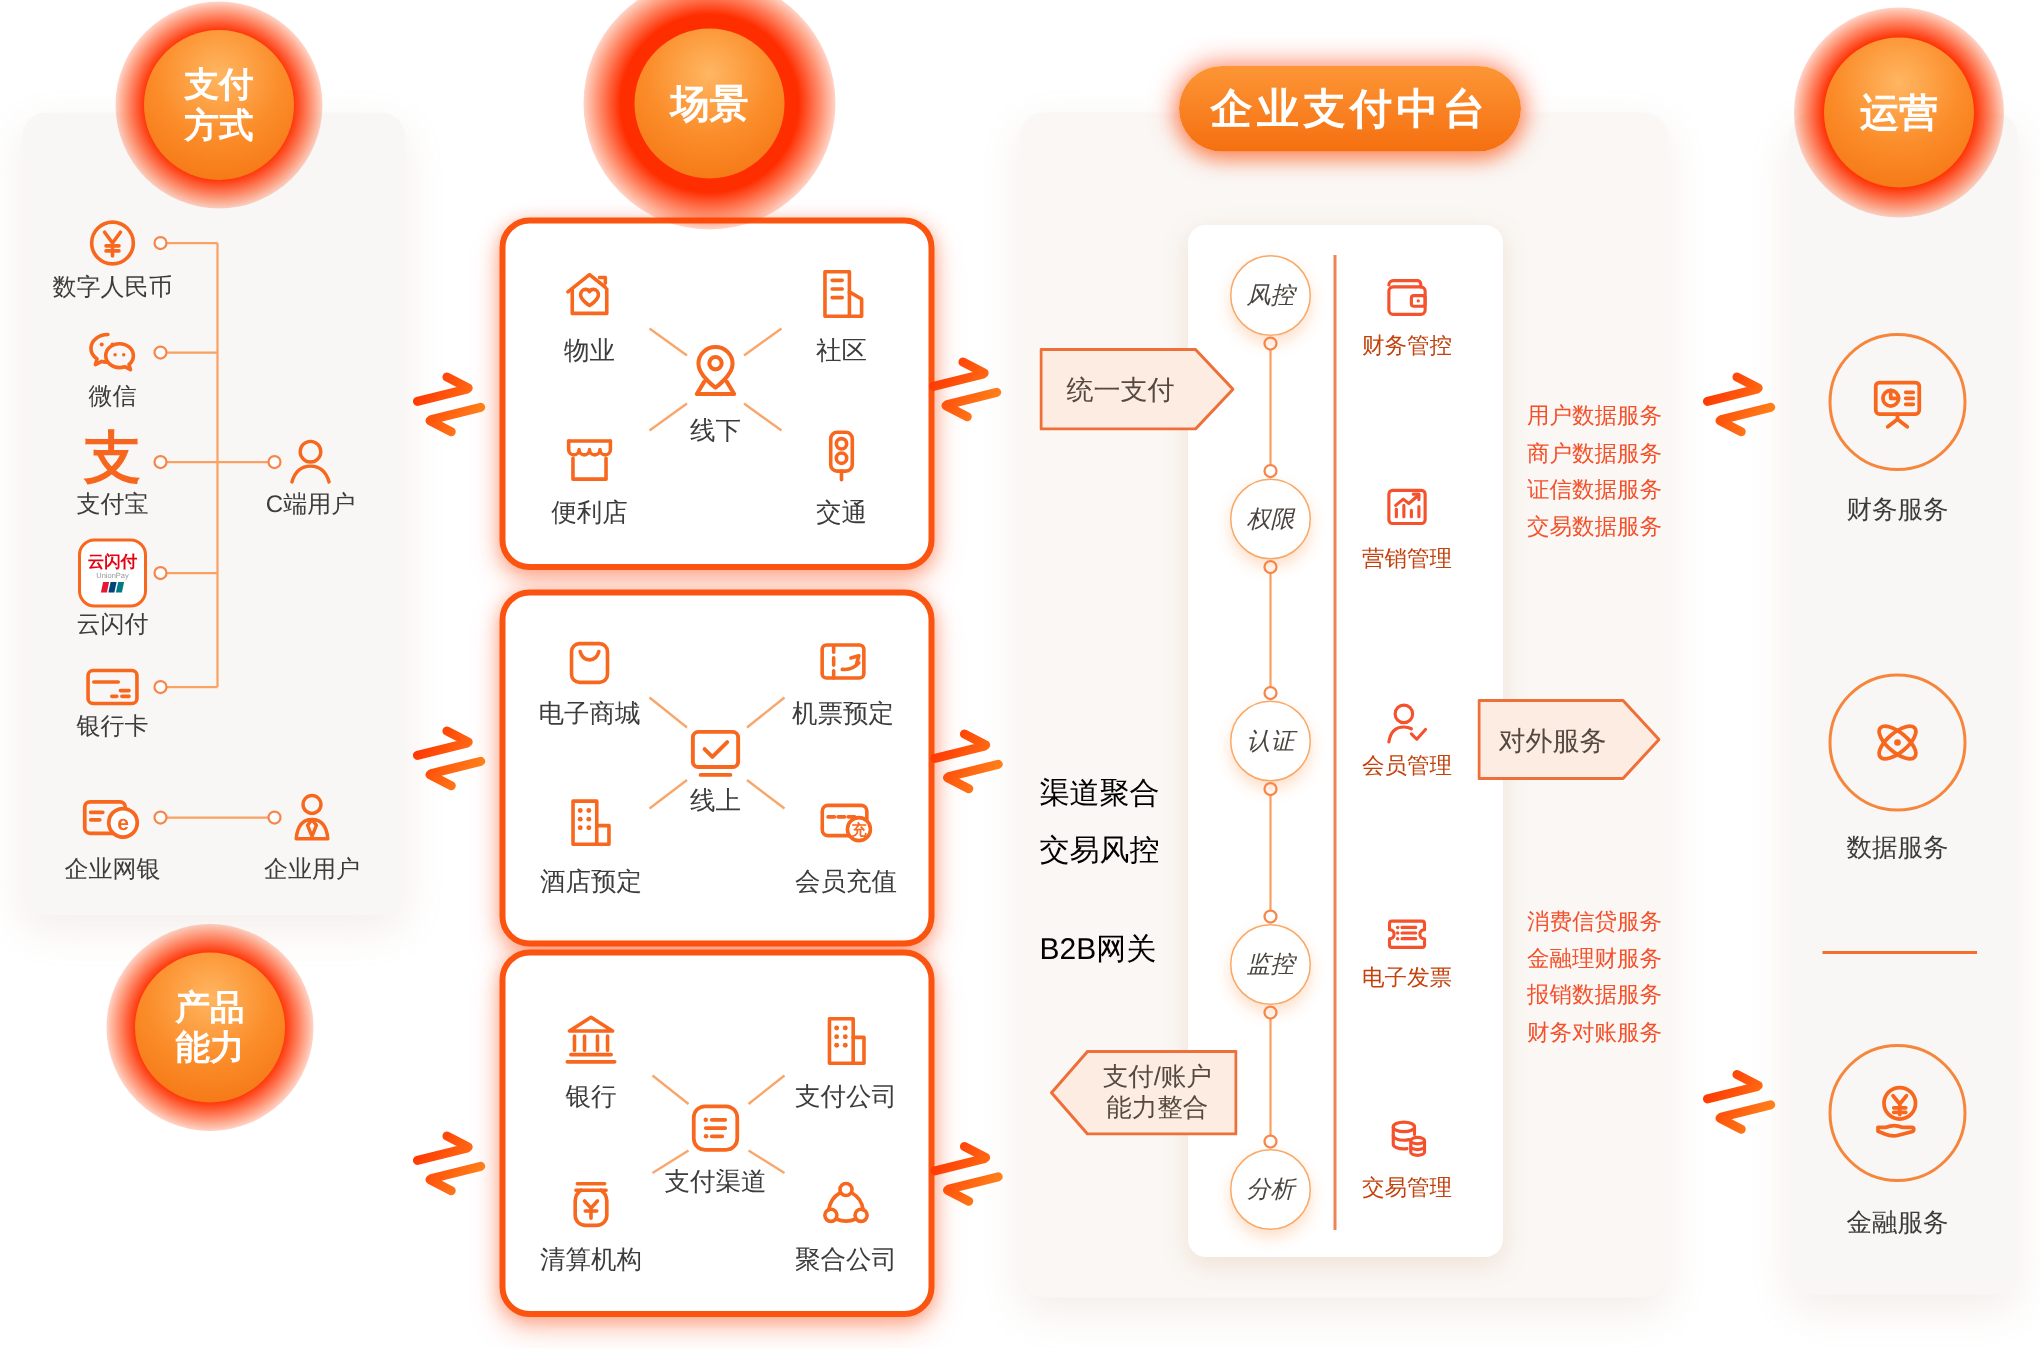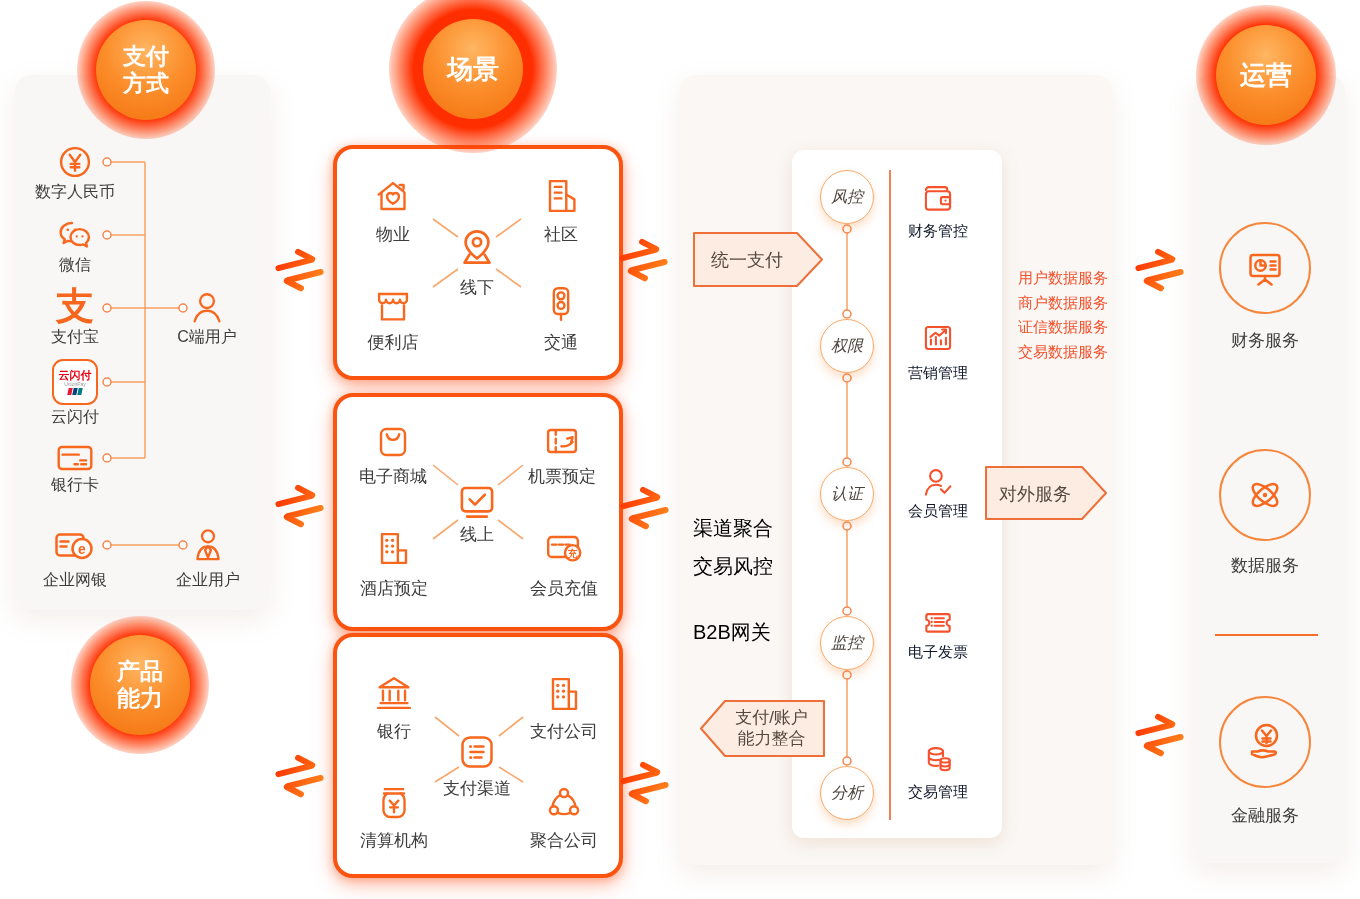--- a/index.html
+++ b/index.html
@@ -5,21 +5,21 @@
   html,body{margin:0;padding:0;background:#fff;}
   #canvas{position:relative;width:1360px;height:899px;background:#ffffff;overflow:hidden;
           font-family:"Liberation Sans","DejaVu Sans",sans-serif;}
   .panel{position:absolute;background:#f9f7f5;border-radius:16px;
          box-shadow:0 10px 26px rgba(186,150,125,.16);}
   .sbox{position:absolute;left:333px;width:282px;background:#fff;border:4px solid #fb5410;
         border-radius:20px;box-shadow:0 3px 12px rgba(251,70,10,.42),0 10px 22px rgba(251,70,10,.18);}
   .c{position:absolute;transform:translate(-50%,-50%);}
   .lb{position:absolute;transform:translate(-50%,-50%);white-space:nowrap;color:#3c3c3c;font-size:16px;}
   .lb.s{font-size:17px;}
-  .lb.m{font-size:15px;color:#0f172a;text-align:right;}
+  .lb.m{font-size:15px;color:#c2410c;text-align:right;}
   .badge{position:absolute;transform:translate(-50%,-50%);width:100px;height:100px;border-radius:50%;
          display:flex;align-items:center;justify-content:center;text-align:center;color:#fff;
          font-weight:700;font-size:23px;line-height:1.18;z-index:6;
          background:radial-gradient(circle at 50% 30%,#ffb662 0%,#fb8d2a 48%,#f3700e 100%);}
   .glow{position:absolute;transform:translate(-50%,-50%);border-radius:50%;z-index:5;
         background:radial-gradient(circle,#ff2e00 50%,rgba(255,60,0,.5) 64%,rgba(255,60,0,0) 76%);}
   .pill{position:absolute;display:flex;align-items:center;justify-content:center;color:#fff;
         font-weight:700;font-size:28px;letter-spacing:3px;border-radius:29px;z-index:6;
         background:linear-gradient(180deg,#fd9636,#f56f10);
         box-shadow:0 0 16px 3px rgba(255,54,0,.5),0 6px 12px rgba(250,110,20,.35);}
@@ -535,21 +535,28 @@
         </svg>
       <div class="tx" style="left:0;top:17px;width:100px">对外服务</div>
     </div>
 
     <div class="redtxt" style="left:338px;top:191px">
       <div>用户数据服务</div>
       <div>商户数据服务</div>
       <div>证信数据服务</div>
       <div>交易数据服务</div>
     </div>
+    <div class="redtxt" style="left:338px;top:528px">
+      <div>消费信贷服务</div>
+      <div>金融理财服务</div>
+      <div>报销数据服务</div>
+      <div>财务对账服务</div>
+    </div>
   </section>
+  <div class="pill" style="left:786px;top:44px;width:228px;height:57px">企业支付中台</div>
 
   <section class="panel" style="left:1193px;top:75px;width:152px;height:788px;">
     <div class="opc" style="left:72px;top:193px">
         <svg class="ic" width="48" height="48">
           <use href="#i-presentation"></use>
         </svg>
       </div>
     <div class="lb s" style="left:72px;top:265px">财务服务</div>
     <div class="opc" style="left:72px;top:420px">
         <svg class="ic" width="48" height="48">

